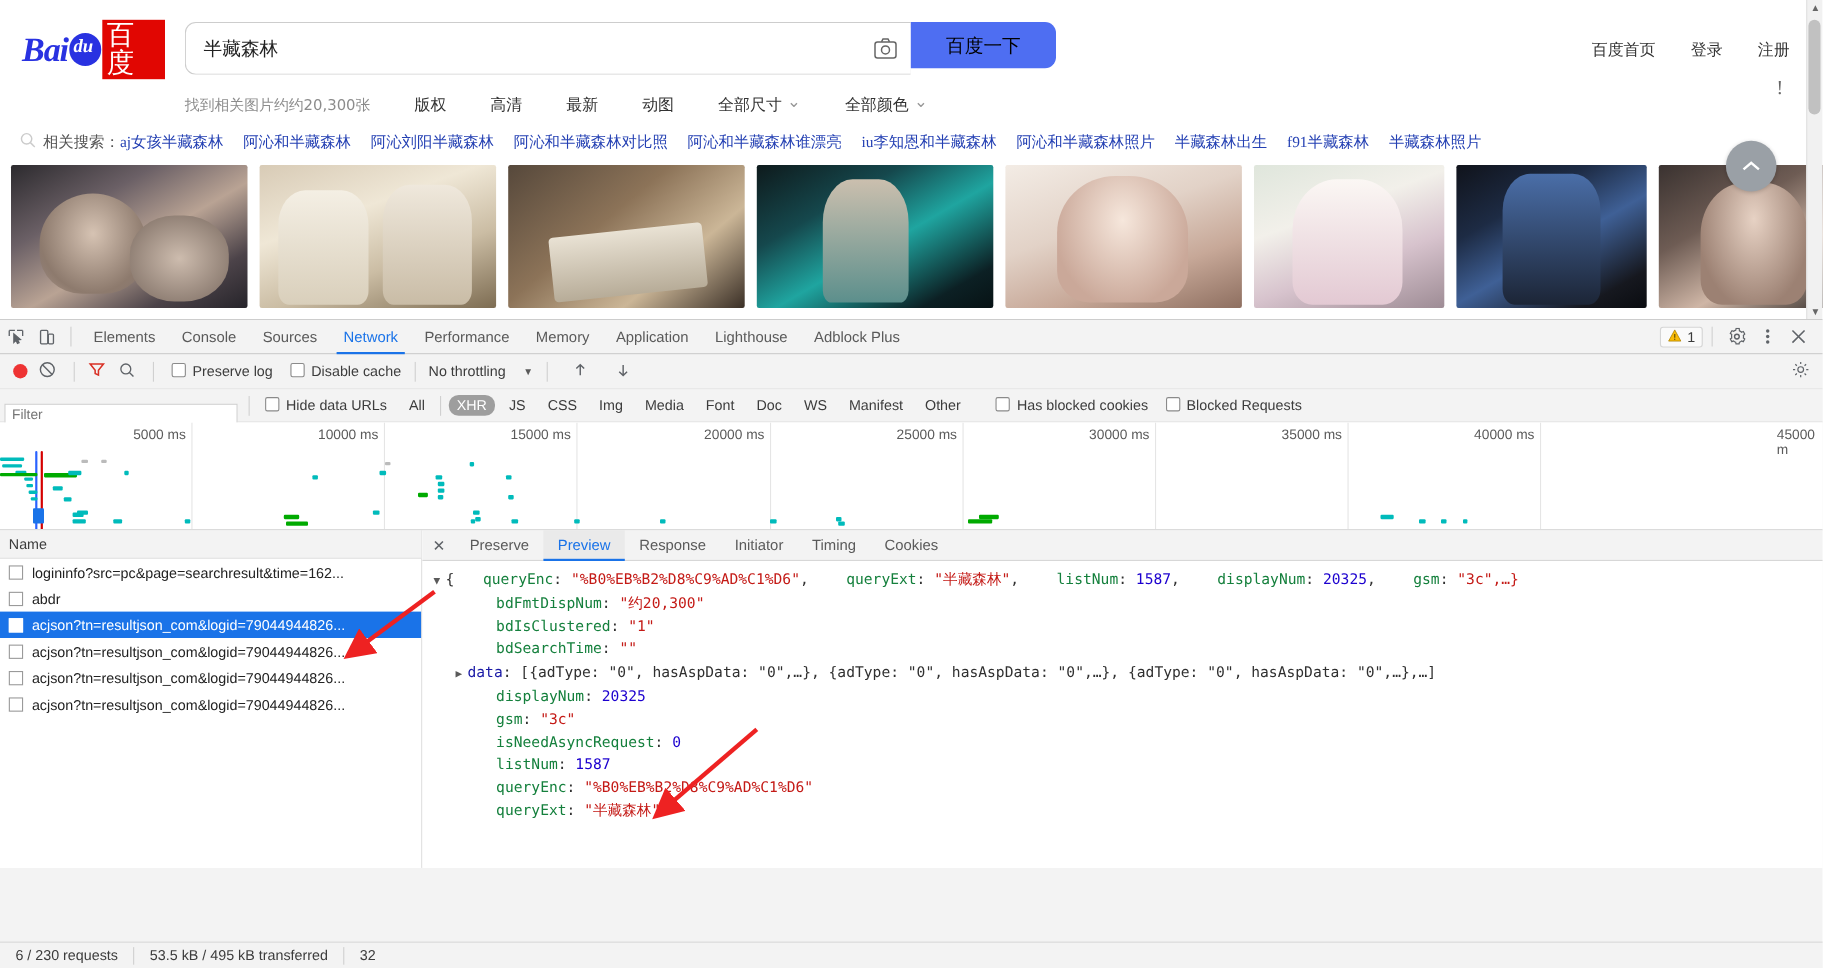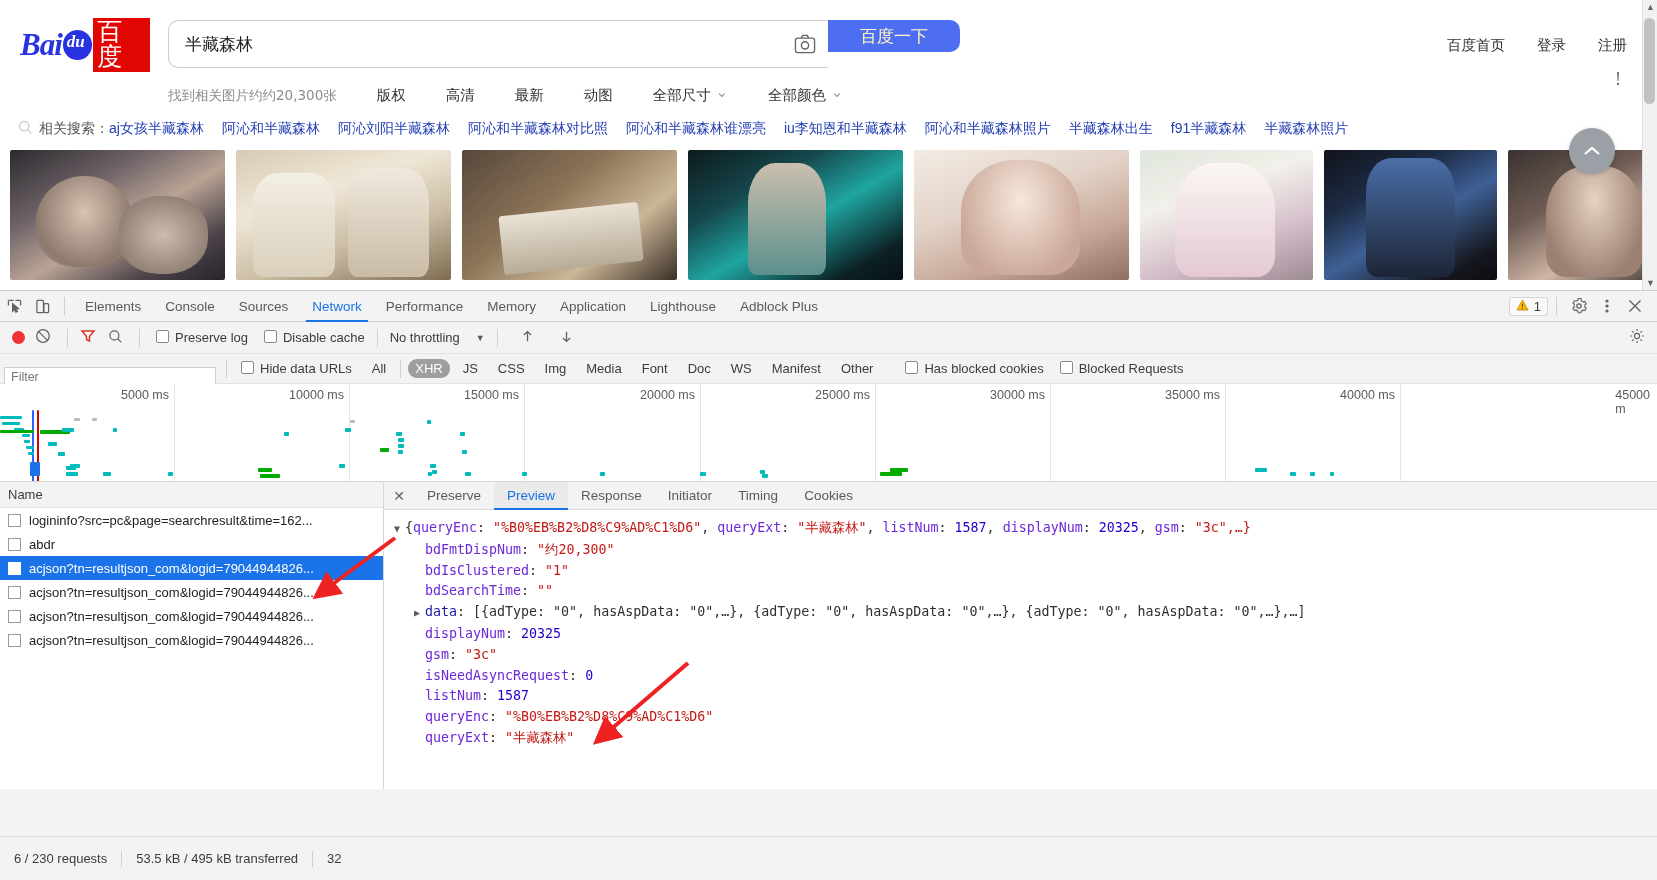--- a/index.html
+++ b/index.html
@@ -55,21 +55,21 @@
     display: flex; align-items: center;
     background: #fff;
   }
   .search-input-text {
     flex: 1; padding-left: 16px; font-size: 17px; color: #222;
     border: none; outline: none; background: transparent;
     font-family: "DejaVu Sans", sans-serif;
   }
   .cam-icon { width: 46px; display:flex; align-items:center; justify-content:center; cursor:pointer;}
   .btn-search {
-    width: 132px; height: 32px; background: #4e6ef2; color: #fef9c3;
+    width: 132px; height: 42px; background: #4e6ef2; color: #000000;
     border: none; border-radius: 0 10px 10px 0;
     font-size: 17px; cursor: pointer;
     font-family: "DejaVu Sans", sans-serif;
   }
   .top-links {
     position: absolute; right: 30px; top: 36px;
     display: flex; gap: 32px; font-size: 14.5px; color: #333;
     font-family: "DejaVu Sans", sans-serif;
   }
   .top-links span { cursor: pointer; }
@@ -83,21 +83,21 @@
   }
   .found-count { margin-left: 168px; color: #8c8c8c; font-size: 13.5px; }
   .f-item { margin-left: 40px; color: #333; cursor: pointer; font-size: 14.5px;}
   .f-item.drop::after { content: " \2304"; font-size: 15px; color:#999; position:relative; top:-3px;}
 
   
   .related-row {
     position: absolute; left: 0; top: 120px; width: 100%;
     display: flex; align-items: center;
     font-size: 13.5px;
-    font-family: Liberation Sans, sans-serif;
+    font-family: Liberation Serif, serif;
   }
   .rel-magnifier { margin-left: 18px; margin-right: 6px; opacity: .5; }
   .rel-label { color: #555; font-size: 14px; }
   .rel-link { color: #2440b3; margin-right: 18px; cursor: pointer; font-size: 14px; }
 
   
   .img-grid {
     position: absolute; left: 10px; top: 150px;
     display: flex; gap: 11px;
   }
@@ -247,28 +247,28 @@
   .dtab.active { color:#1a73e8; background:#eaeaea;}
   .dtab.active::after{content:"";position:absolute;left:0;right:0;bottom:0;height:2px;background:#1a73e8;}
   .json-view {
     flex:1; padding: 8px 0 0 10px; overflow:hidden;
     font-family: "DejaVu Sans Mono", monospace; font-size: 13.3px;
     line-height: 20.8px; color:#303030; white-space:nowrap;
   }
   .jrow { white-space:nowrap; }
   .jind { display:inline-block; width: 20px; }
   .tri { color:#5a5a5a; font-size:10px; display:inline-block; width:11px;}
-  .jkey { color:#6d28d9; }
+  .jkey { color:#15803d;margin-left:26px; }
   .jkey-blue { color:#1a1aa6; }
   .jstr { color:#c41a16; }
   .jnum { color:#1c00cf; }
   .jpunc { color:#303030; }
 
   .status-bar {
-    position:absolute; left:0; bottom:0; width:100%; height:44px;
+    position:absolute; left:0; bottom:0; width:100%; height:24px;
     display:flex; align-items:center; border-top:1px solid #d7d7d7;
     background:#f3f3f3; font-size:13px; color:#3c3c3c;
   }
   .sb-item { padding: 0 14px; }
   .sb-sep { width:1px;height:16px;background:#d0d0d0;}
 
   
   .annot { position:absolute; pointer-events:none; }
 </style>
 </head>

